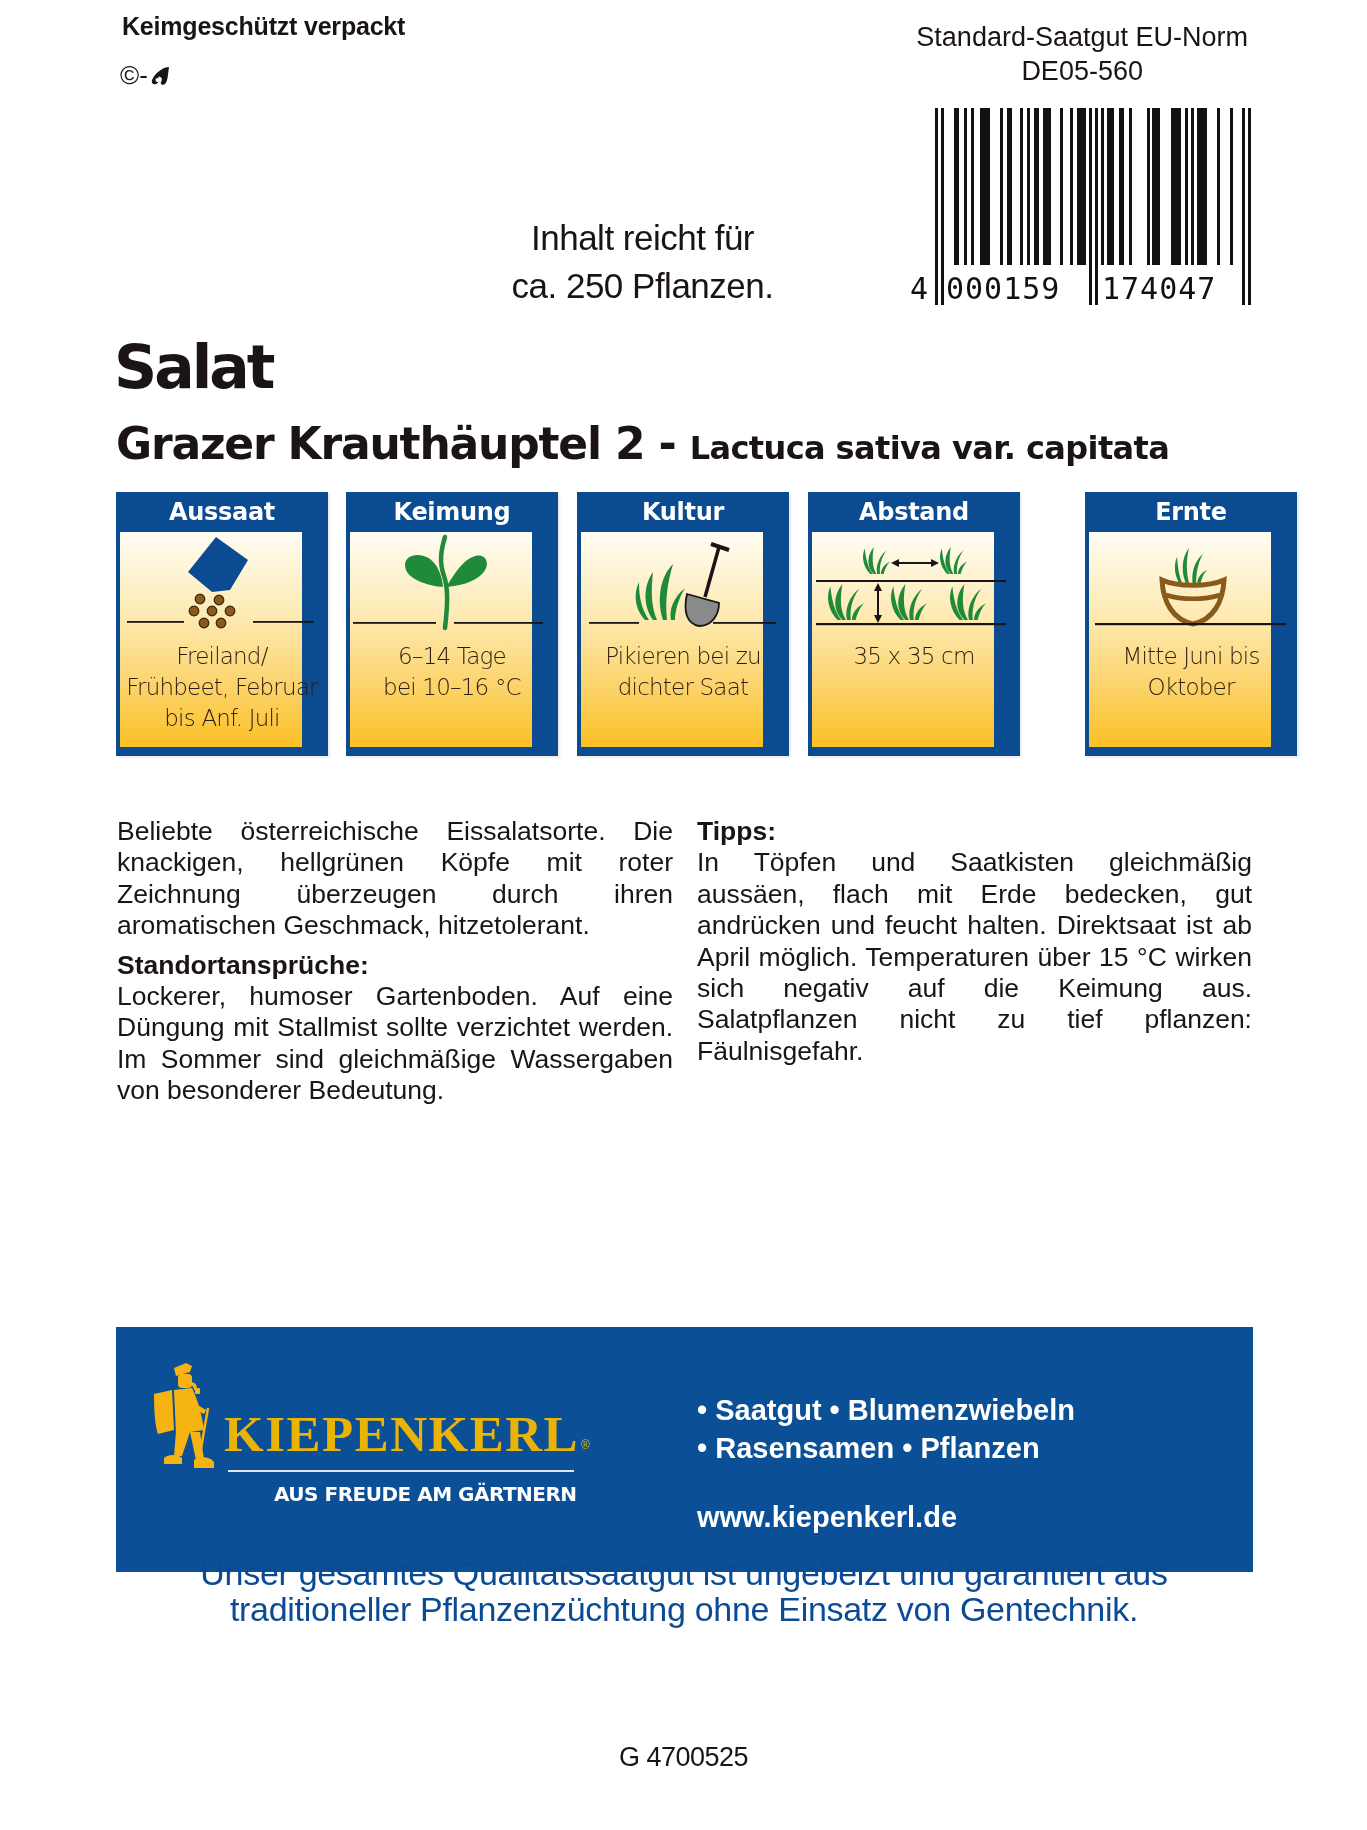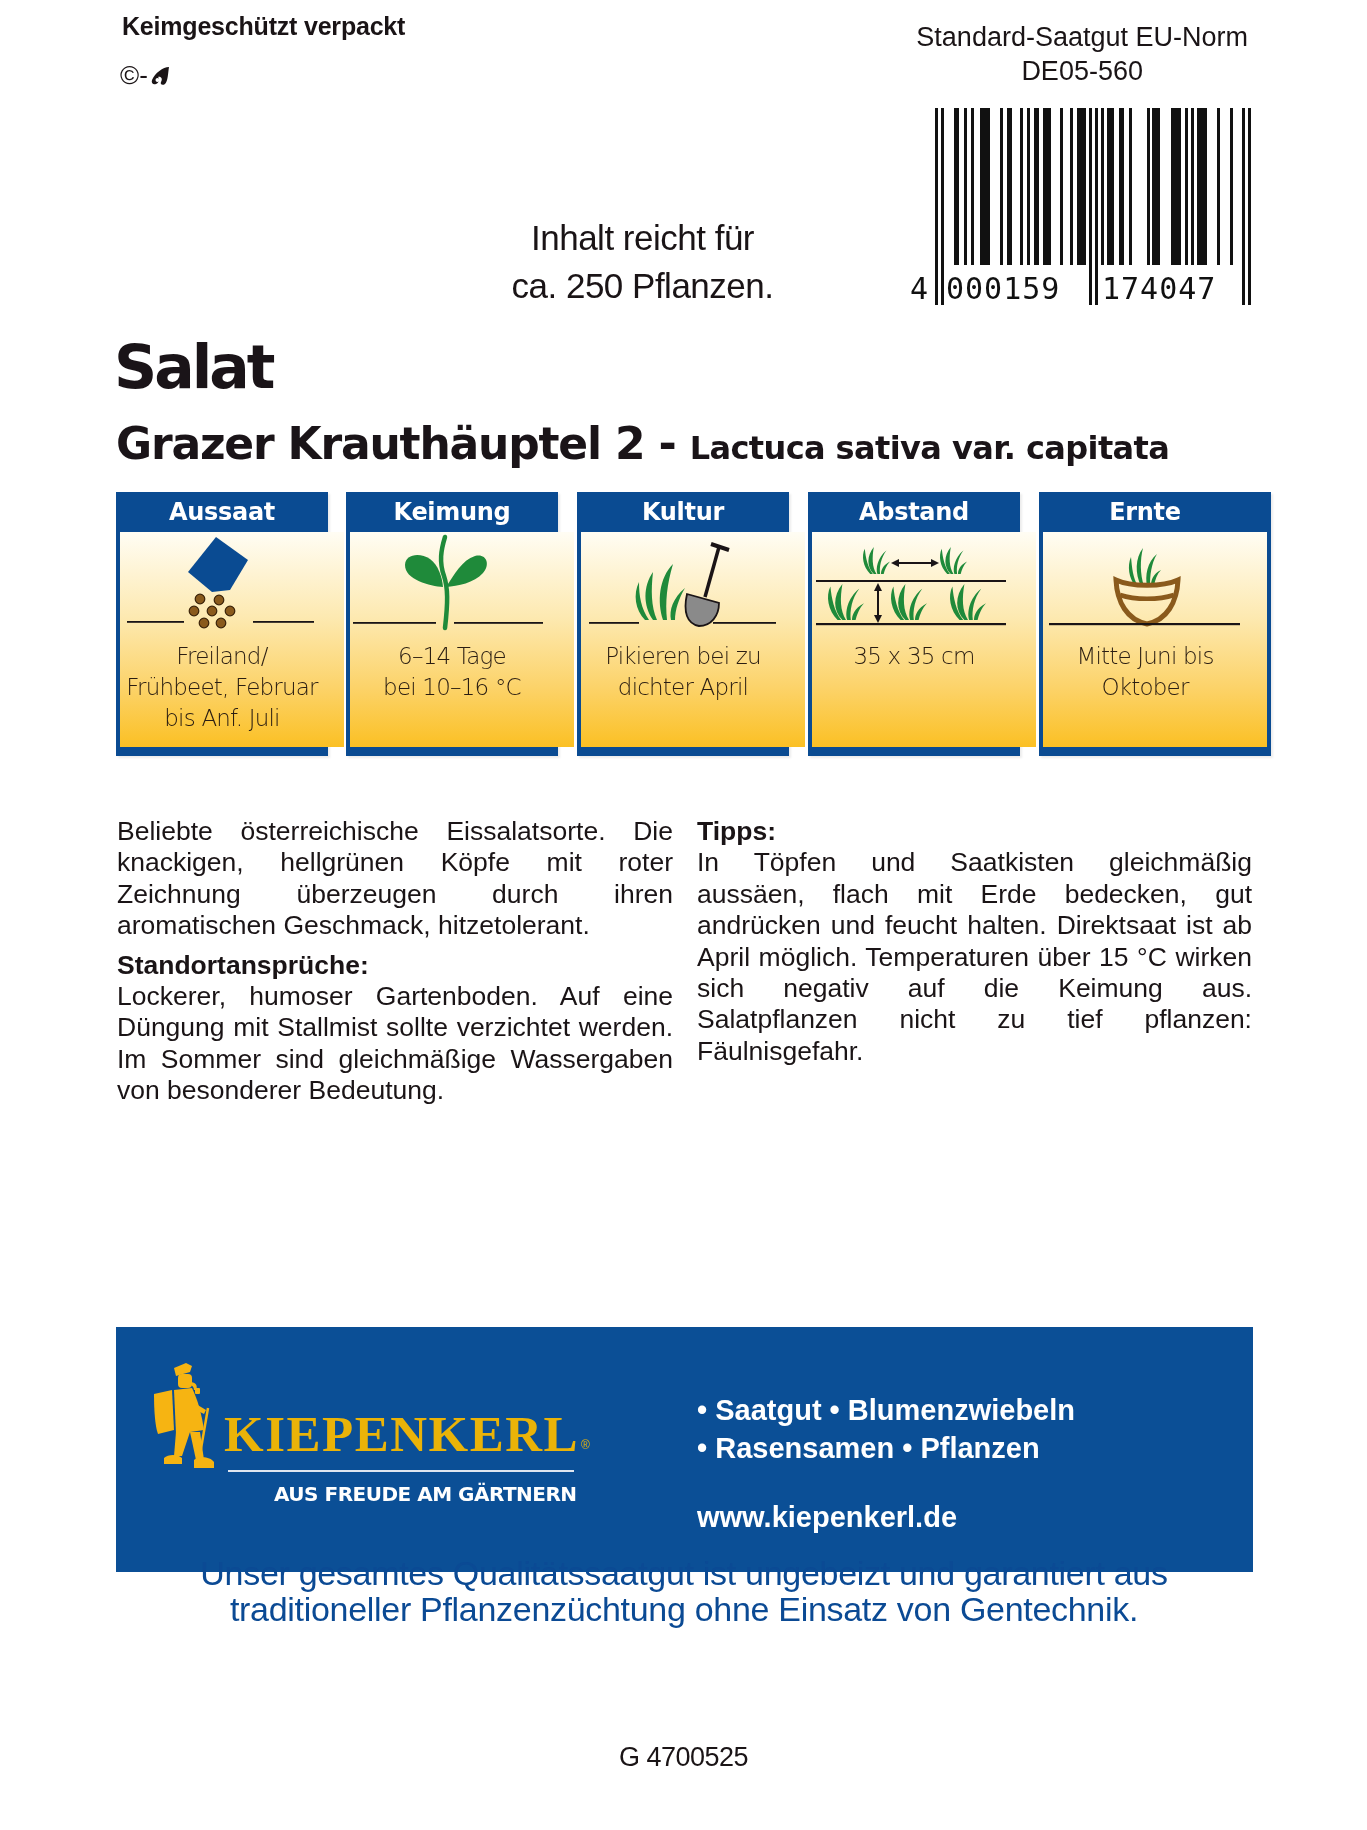--- a/index.html
+++ b/index.html
@@ -22,21 +22,21 @@
 
   .title { left: 114px; top: 332px; font-family: "DejaVu Sans", sans-serif; font-weight: bold; font-size: 60px; letter-spacing: -3px; color: #1a1418; }
   .subtitle { left: 116px; top: 418px; white-space: nowrap; font-family: "DejaVu Sans", sans-serif; font-weight: bold; color: #1a1418; }
   .subtitle .variety { font-size: 44px; letter-spacing: -1.2px; }
   .subtitle .latin { font-size: 32px; letter-spacing: -0.6px; }
 
   .cards { left: 116px; top: 492px; height: 264px; }
   .card { position: absolute; top: 0; width: 212px; height: 264px; background: #0a4b92; box-shadow: 2px 2px 2px rgba(0,0,0,0.08); }
   .card-header { position: absolute; left: 0; top: 0; width: 212px; height: 40px; text-align: center; color: #fff;
                  font-family: "DejaVu Sans", sans-serif; font-weight: bold; font-size: 24px; line-height: 40px; letter-spacing: -0.3px; }
-  .card-body { position: absolute; left: 4px; top: 40px; width: 224px; height: 215px;
+  .card-body { position: absolute; left: 4px; top: 40px; width: 182px; height: 215px;
                background: linear-gradient(to bottom, #fffdf4 0%, #fde9b0 40%, #fcd36a 72%, #fbc024 100%); }
   .card-icon { position: absolute; left: 0; top: 0; width: 204px; height: 100px; }
   .card-text { position: absolute; left: 2px; top: 109px; width: 200px; text-align: center; font-family: "DejaVu Sans", sans-serif;
                font-size: 23px; line-height: 31px; color: #2a1d12; letter-spacing: -0.8px; font-weight: 300; }
 
   .body-col { top: 816px; font-size: 26.5px; line-height: 31.4px; text-align: justify; }
   .body-col p { margin: 0; }
   .body-col .h { font-weight: bold; margin-top: 8px; }
   .col-left { left: 117px; width: 556px; }
   .col-right { left: 697px; width: 555px; }
@@ -180,21 +180,21 @@
           <path d="M104 56 C92 66 88 78 90 88 L94 88 C94 78 98 66 104 56 Z"></path>
         </g>
         <line x1="138" y1="15" x2="124" y2="65" stroke="#1a1416" stroke-width="3.5"></line>
         <line x1="130" y1="12" x2="148" y2="18" stroke="#1a1416" stroke-width="4"></line>
         <path d="M106 62 L138 71 C138 84 130 94 118 94 C106 92 102 80 106 62 Z" fill="#8a8a8a" stroke="#1a1416" stroke-width="1.8"></path>
         <rect x="8" y="90" width="50" height="1.8" fill="#1a1416"></rect>
         <rect x="132" y="90" width="63" height="1.8" fill="#1a1416"></rect>
       </svg>
       <div class="card-text">
         <div>Pikieren bei zu</div>
-        <div>dichter April</div>
+        <div>dichter Saat</div>
       </div>
     </div>
   </div>
 
   <div class="card" style="left:692px;">
     <div class="card-header">Abstand</div>
     <div class="card-body">
       <svg class="card-icon" viewBox="0 0 204 100">
         <defs>
           <g id="tuft">
@@ -219,21 +219,21 @@
         <polygon points="66,51 62,59 70,59" fill="#1a1416"></polygon>
         <polygon points="66,91 62,83 70,83" fill="#1a1416"></polygon>
         <rect x="4" y="91" width="190" height="2.2" fill="#1a1416"></rect>
       </svg>
       <div class="card-text">
         <div>35 x 35 cm</div>
       </div>
     </div>
   </div>
 
-  <div class="card" style="left:923px;padding-left:20px;">
+  <div class="card" style="left:969px;">
     <div class="card-header">Ernte</div>
     <div class="card-body">
       <svg class="card-icon" viewBox="0 0 204 100">
         <g fill="#1f8a3a">
           <path d="M88 25 C84 34 86 46 92 54 L95 54 C90 46 89 36 88 25 Z"></path>
           <path d="M100 16 C92 26 92 42 98 54 L101 54 C97 42 97 28 100 16 Z"></path>
           <path d="M114 22 C104 30 102 44 104 54 L107 54 C107 44 108 32 114 22 Z"></path>
           <path d="M118 38 C110 42 108 48 108 54 L111 54 C112 48 114 42 118 38 Z"></path>
         </g>
         <path d="M73 48 C88 55 120 55 135 48 C134 70 124 88 104 92 C84 88 74 70 73 48 Z" fill="none" stroke="#8a5a1c" stroke-width="5"></path>

